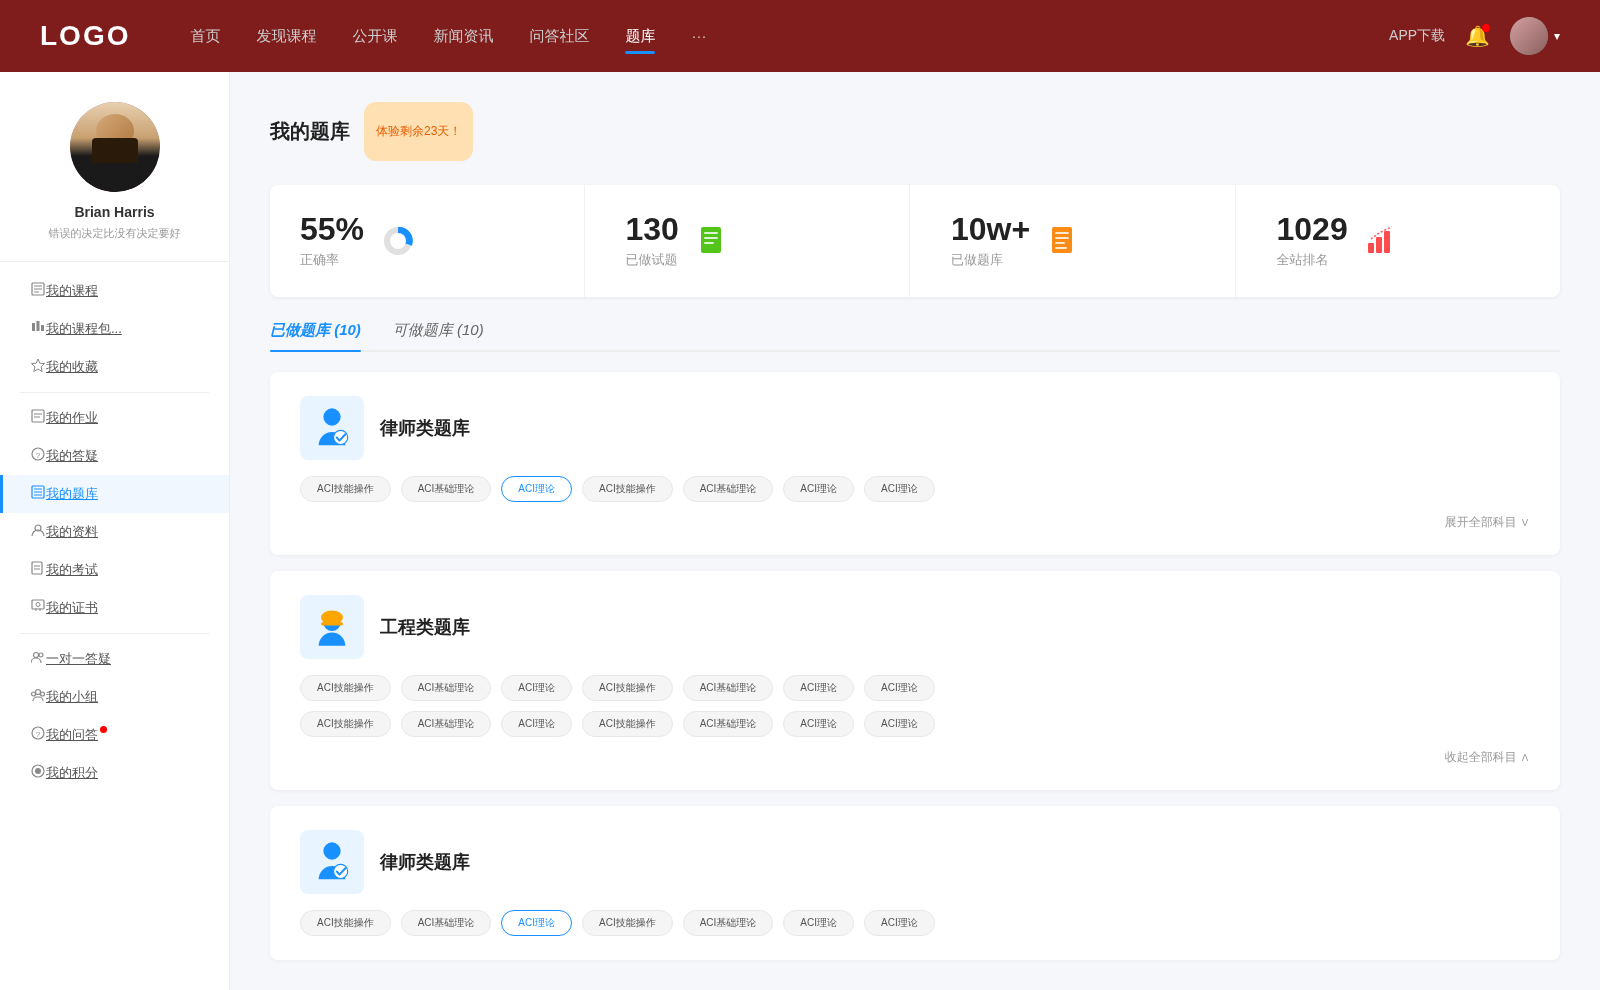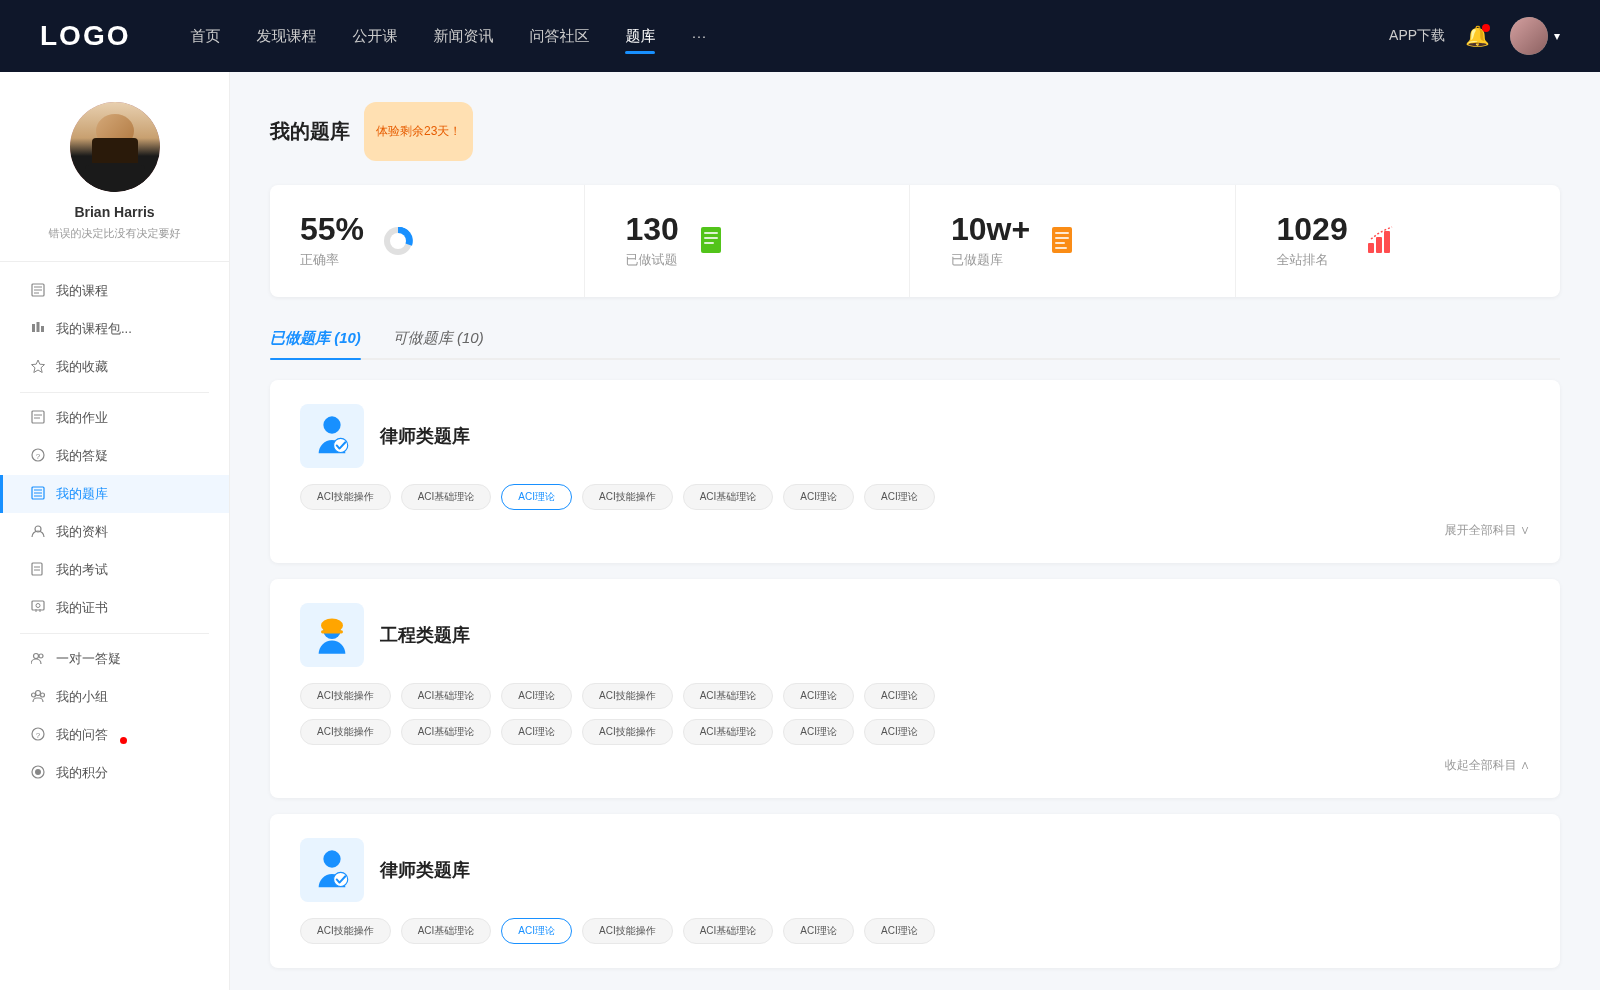--- a/index.html
+++ b/index.html
@@ -1,20 +1,20 @@
 <!DOCTYPE html>
 <html><head>
   <meta charset="utf-8">
   <style>
     * { box-sizing: border-box; margin: 0; padding: 0; }
     body { font-family: 'PingFang SC', 'Microsoft YaHei', sans-serif; background: #f0f2f5; min-height: 990px; }
 
     
     .top-nav {
-      background: #0f172a;
+      background: #7f1d1d;
       height: 72px;
       display: flex;
       align-items: center;
       padding: 0 40px;
       position: relative;
     }
     .nav-logo {
       color: white;
       font-size: 28px;
       font-weight: bold;
@@ -125,27 +125,27 @@
     }
     .sidebar-motto {
       font-size: 11px;
       color: #999;
     }
     .sidebar-menu {
       list-style: none;
     }
     .sidebar-menu-item {
       display: flex;
-      align-items: flex-end;
+      align-items: flex-start;
       padding: 10px 30px;
       font-size: 13px;
       color: #555;
       cursor: pointer;
-      gap: 10px;
       position: relative;
+      text-decoration: underline;
     }
     .sidebar-menu-item.active {
       color: #1890ff;
       background: #f0f7ff;
     }
     .sidebar-menu-item.active::before {
       content: '';
       position: absolute;
       left: 0; top: 0; bottom: 0;
       width: 3px;
@@ -197,21 +197,21 @@
       border-radius: 12px;
     }
 
     
     .stats-row {
       display: flex;
       gap: 11px;
       background: white;
       border-radius: 8px;
       overflow: hidden;
-      margin-bottom: 32px;
+      margin-bottom: 24px;
       box-shadow: 0 1px 4px rgba(0,0,0,0.06);
       justify-content: flex-end;
     }
     .stat-item {
       flex: 1;
       padding: 28px 30px;
       border-right: 1px solid #f0f0f0;
       display: flex;
       align-items: center;
       gap: 16px;

